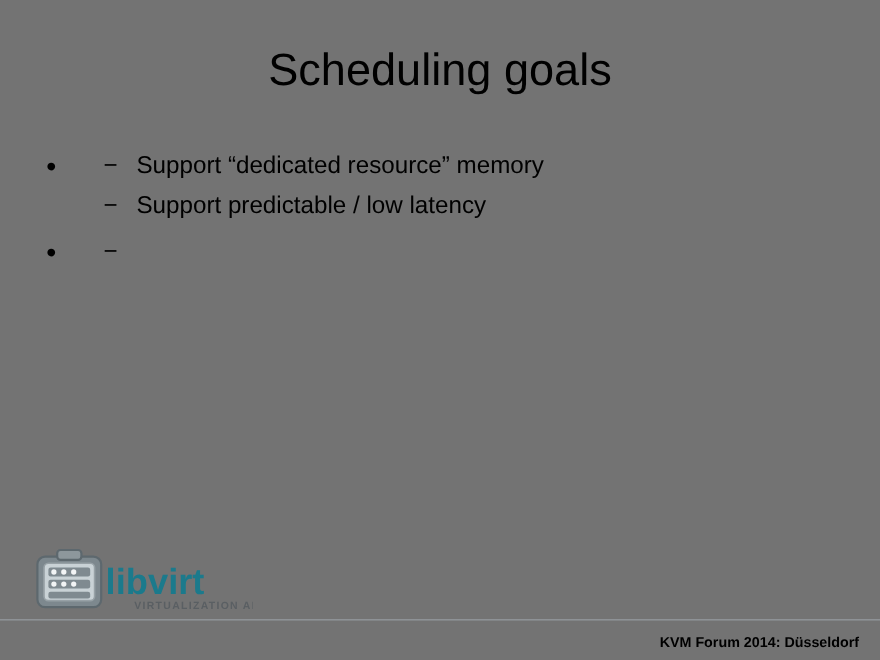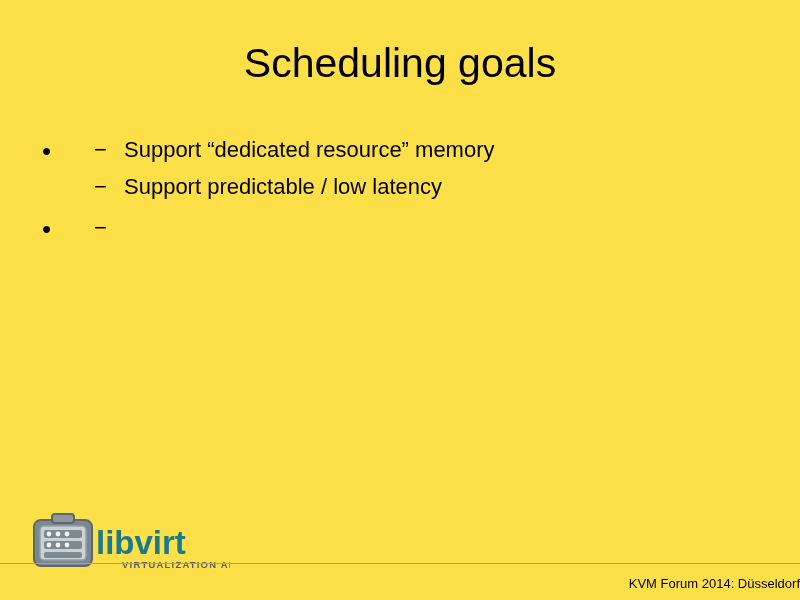--- a/index.html
+++ b/index.html
@@ -11,21 +11,21 @@
     height: 600px;
     background: #ffffff;
     font-family: "Liberation Sans", sans-serif;
     overflow: hidden;
   }
   .slide {
     position: relative;
     width: 800px;
     height: 600px;
     box-sizing: border-box;
-    background: #fde047;
+    background: #737373;
   }
   .slide-title {
     position: absolute;
     top: 40px;
     left: 0;
     width: 800px;
     text-align: center;
     font-size: 41px;
     color: #000000;
     font-weight: normal;
@@ -80,30 +80,30 @@
   .footer-line {
     position: absolute;
     left: 0;
     bottom: 36px;
     width: 800px;
     height: 1px;
     background: #9aa0a6;
   }
   .footer-text {
     position: absolute;
-    right: 0;
+    right: 19px;
     bottom: 9px;
     font-size: 13px;
-    font-weight: normal;
+    font-weight: bold;
     color: #000000;
   }
   .logo {
     position: absolute;
     left: 30px;
-    bottom: 22px;
+    bottom: 36px;
     width: 200px;
     height: 70px;
   }
   .logo svg {
     display: block;
   }
 </style>
 </head>
 <body>
 

